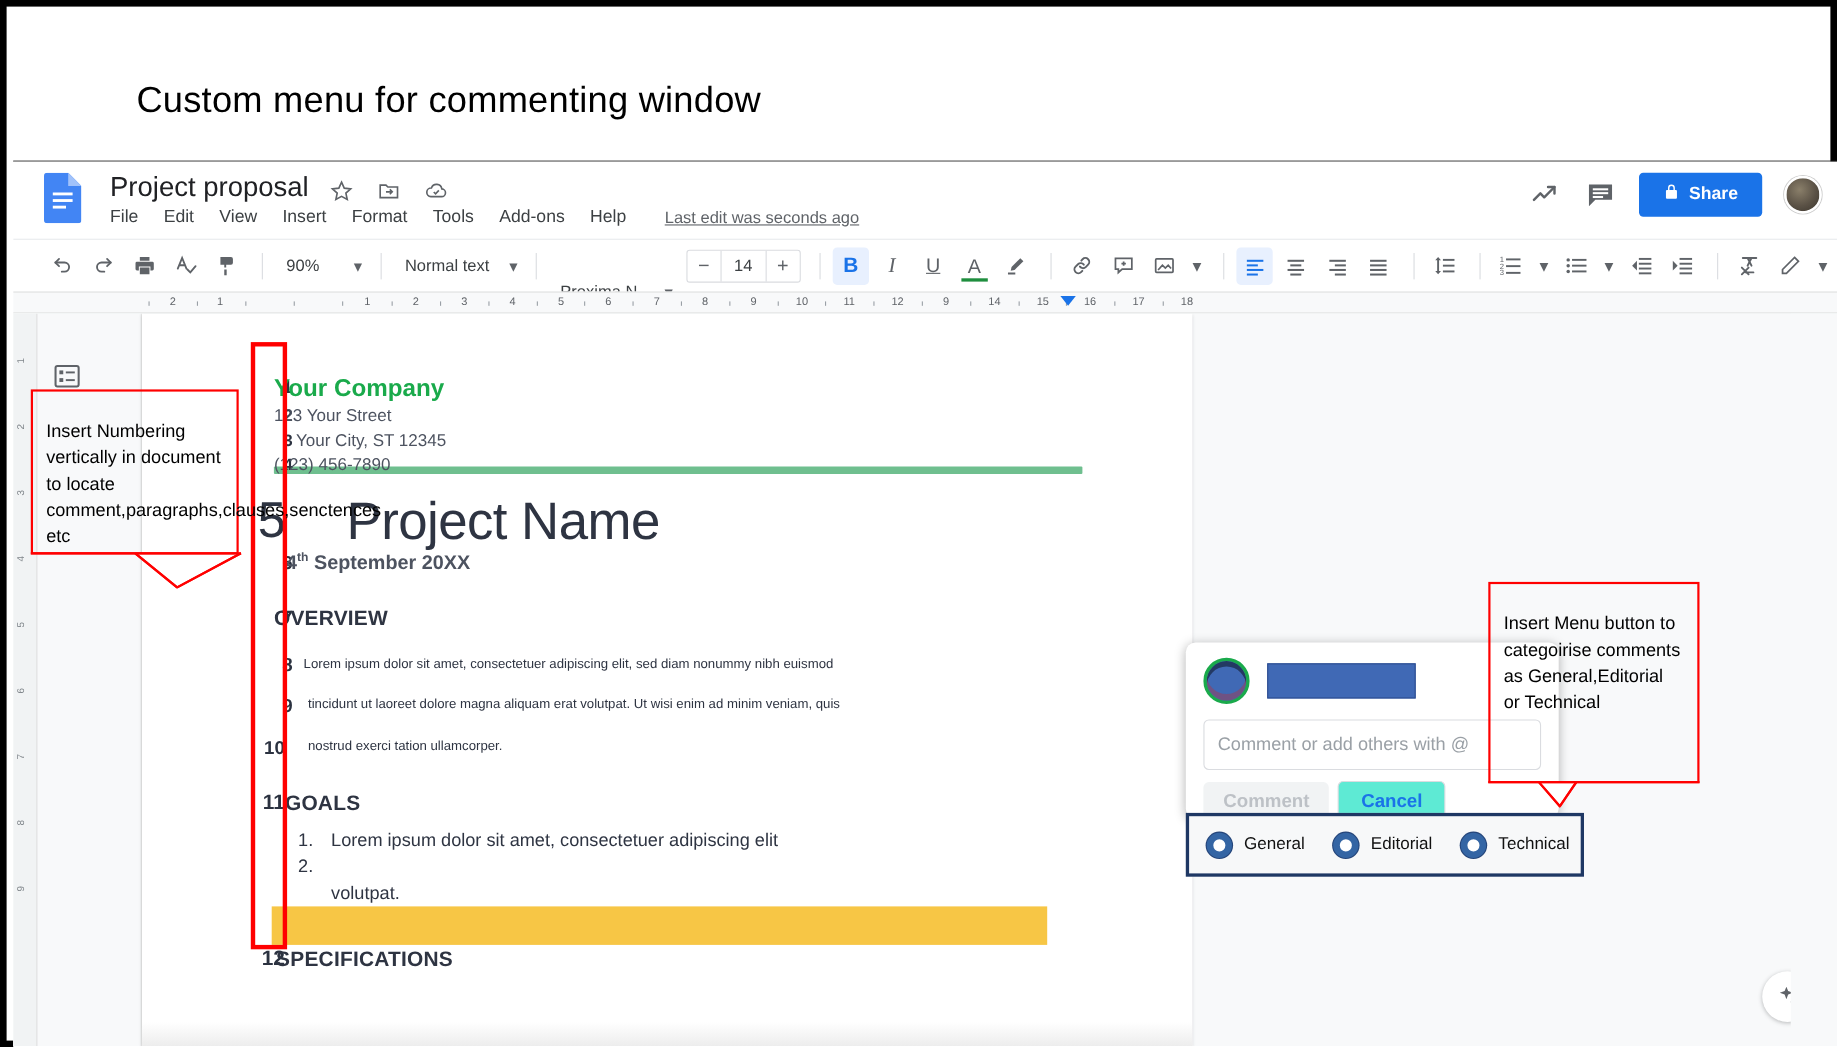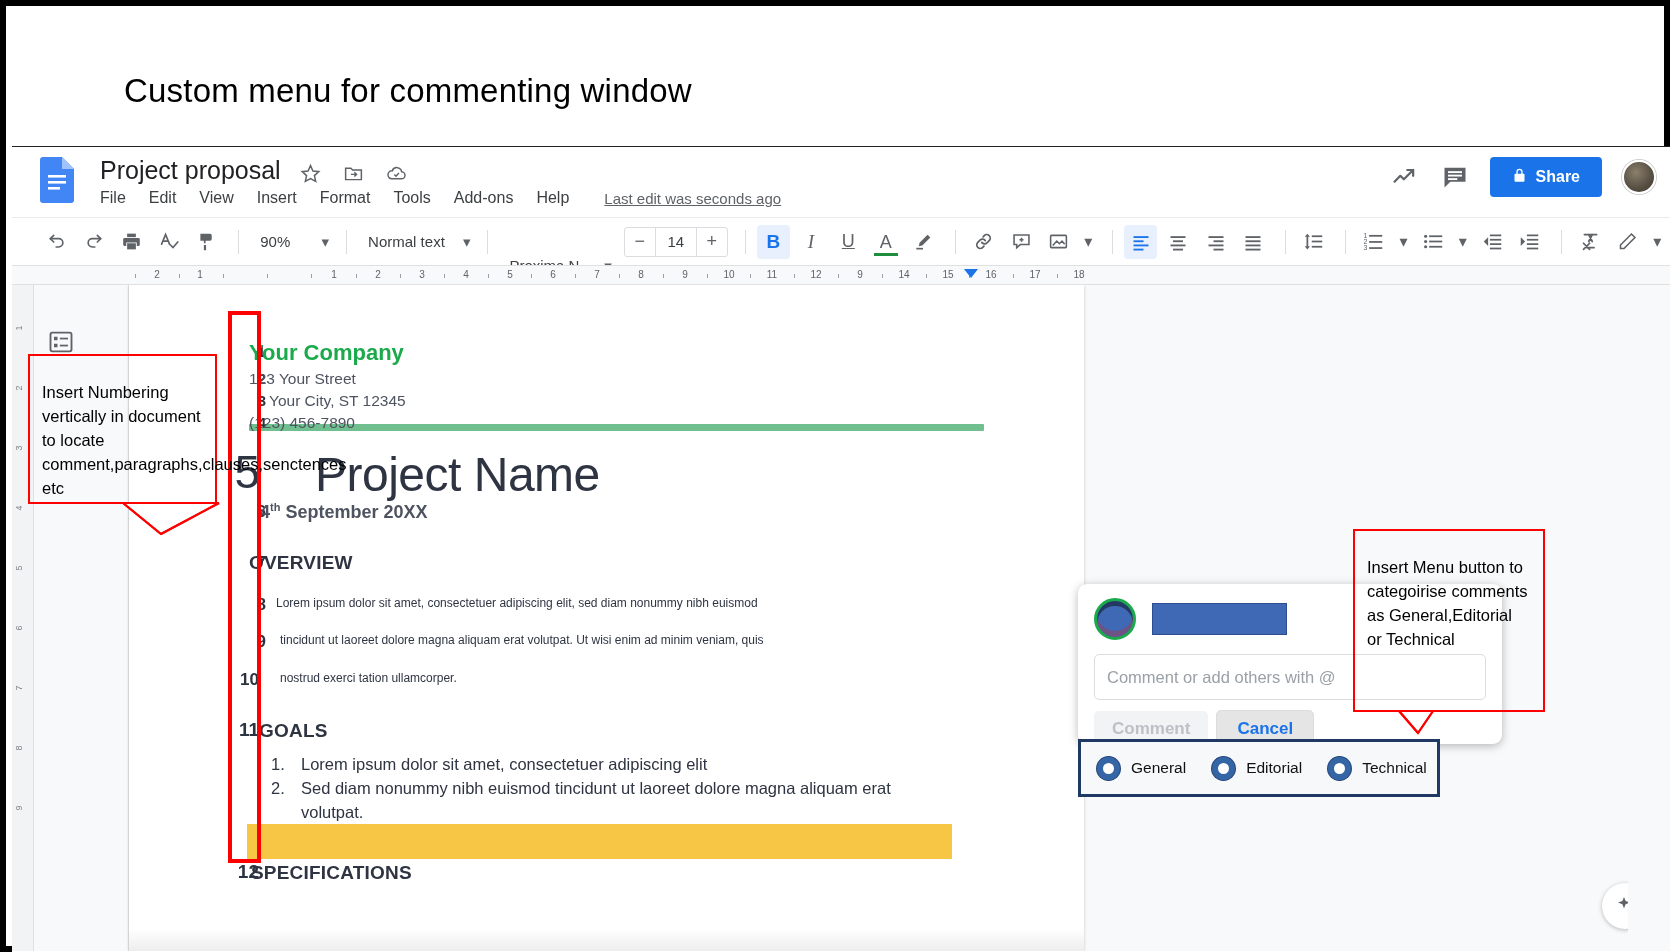--- a/index.html
+++ b/index.html
@@ -231,21 +231,21 @@
   
   .right-strip {
     position: absolute; right: 0; top: 0; width: 42px; height: 100%;
     background: #f8f9fa;
   }
 
   
   .comment-popup {
     position: absolute;
     left: 1072px; top: 578px;
-    width: 424px; height: 160px;
+    width: 339px; height: 160px;
     background: #ffffff;
     border-radius: 9px;
     box-shadow: 0 2px 10px rgba(0,0,0,0.28);
     z-index: 40;
     padding: 14px 16px;
   }
   .cp-head { display: flex; align-items: center; gap: 16px; }
   .cp-avatar {
     width: 42px; height: 42px; border-radius: 50%;
     background: #4069b5;
@@ -264,21 +264,21 @@
     overflow: hidden; white-space: nowrap;
   }
   .cp-actions { margin-top: 10px; display: flex; align-items: center; gap: 8px; }
   .cp-comment-btn {
     background: #f1f3f4; color: #bdc1c6;
     font-size: 17px; font-weight: 700;
     padding: 8px 18px; border-radius: 5px; border: none;
     font-family: "Liberation Sans", sans-serif;
   }
   .cp-cancel-btn {
-    background: #e5e5e5; color: #1a73e8;
+    background: #5eead4; color: #1a73e8;
     font-size: 17px; font-weight: 700;
     padding: 8px 20px; border-radius: 5px;
     border: 1px solid #dadce0;
     font-family: "Liberation Sans", sans-serif;
   }
 
   
   .category-bar {
     position: absolute;
     left: 1072px; top: 733px;
@@ -715,21 +715,20 @@
 
           <div class="doc-line sec-head" style="left:120px; top:267px;">OVERVIEW</div>
           <div class="doc-line body-text" style="left:120px; top:311px;">Lorem ipsum dolor sit amet, consectetuer adipiscing elit, sed diam nonummy nibh euismod</div>
           <div class="doc-line body-text" style="left:124px; top:348px;">tincidunt ut laoreet dolore magna aliquam erat volutpat. Ut wisi enim ad minim veniam, quis</div>
           <div class="doc-line body-text" style="left:124px; top:386px;">nostrud exerci tation ullamcorper.</div>
 
           <div class="doc-line sec-head" style="left:130px; top:435px;">GOALS</div>
           <span class="ol-num" style="left:142px; top:470px;">1.</span>
           <span class="ol-item" style="left:172px; top:470px;">Lorem ipsum dolor sit amet, consectetuer adipiscing elit</span>
           <span class="ol-num" style="left:142px; top:494px;">2.</span>
-          <span class="ol-item" style="left:172px; top:494px;">Sed diam nonummy nibh euismod tincidunt ut laoreet dolore magna aliquam erat</span>
           <span class="ol-item" style="left:172px; top:518px;">volutpat.</span>
 
           <div class="doc-line sec-head" style="left:122px; top:577px;">SPECIFICATIONS</div>
         </div>
 
         <div class="page-fade"></div>
       </div>
 
       <div class="explore-fab">
         <svg width="24" height="24" viewBox="0 0 24 24" fill="#5f6368">

